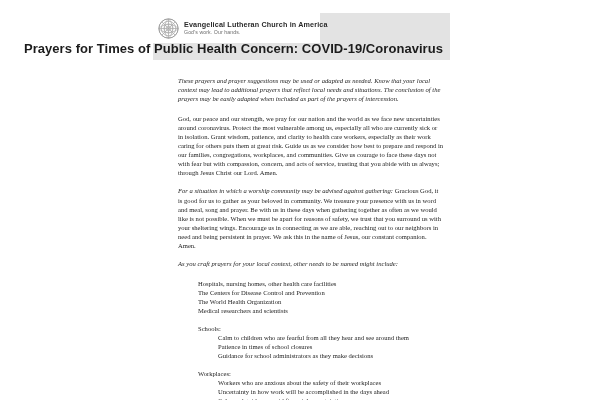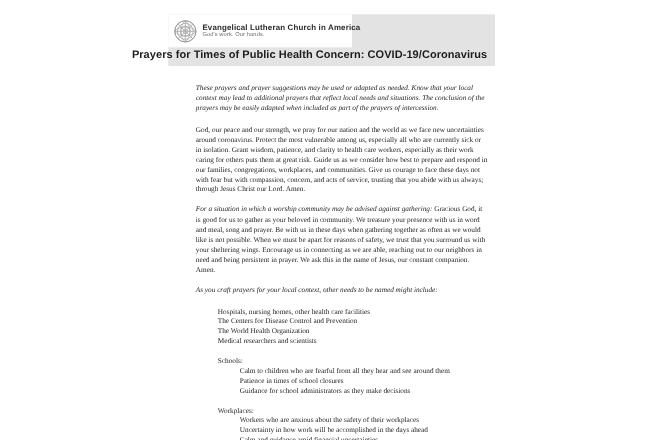--- a/index.html
+++ b/index.html
@@ -74,21 +74,21 @@
     color: #6d6d6d;
     margin-top: 2.5px;
     letter-spacing: 0.1px;
     white-space: nowrap;
   }
   .doc-title {
     position: absolute;
     right: 7px;
     bottom: 4px;
     font-family: "Liberation Sans", "DejaVu Sans", sans-serif;
-    font-size: 10px;
+    font-size: 13px;
     font-weight: bold;
     color: #1c1c1c;
     letter-spacing: 0.05px;
     white-space: nowrap;
   }
 
   
   .content {
     position: absolute;
     left: 178px;

